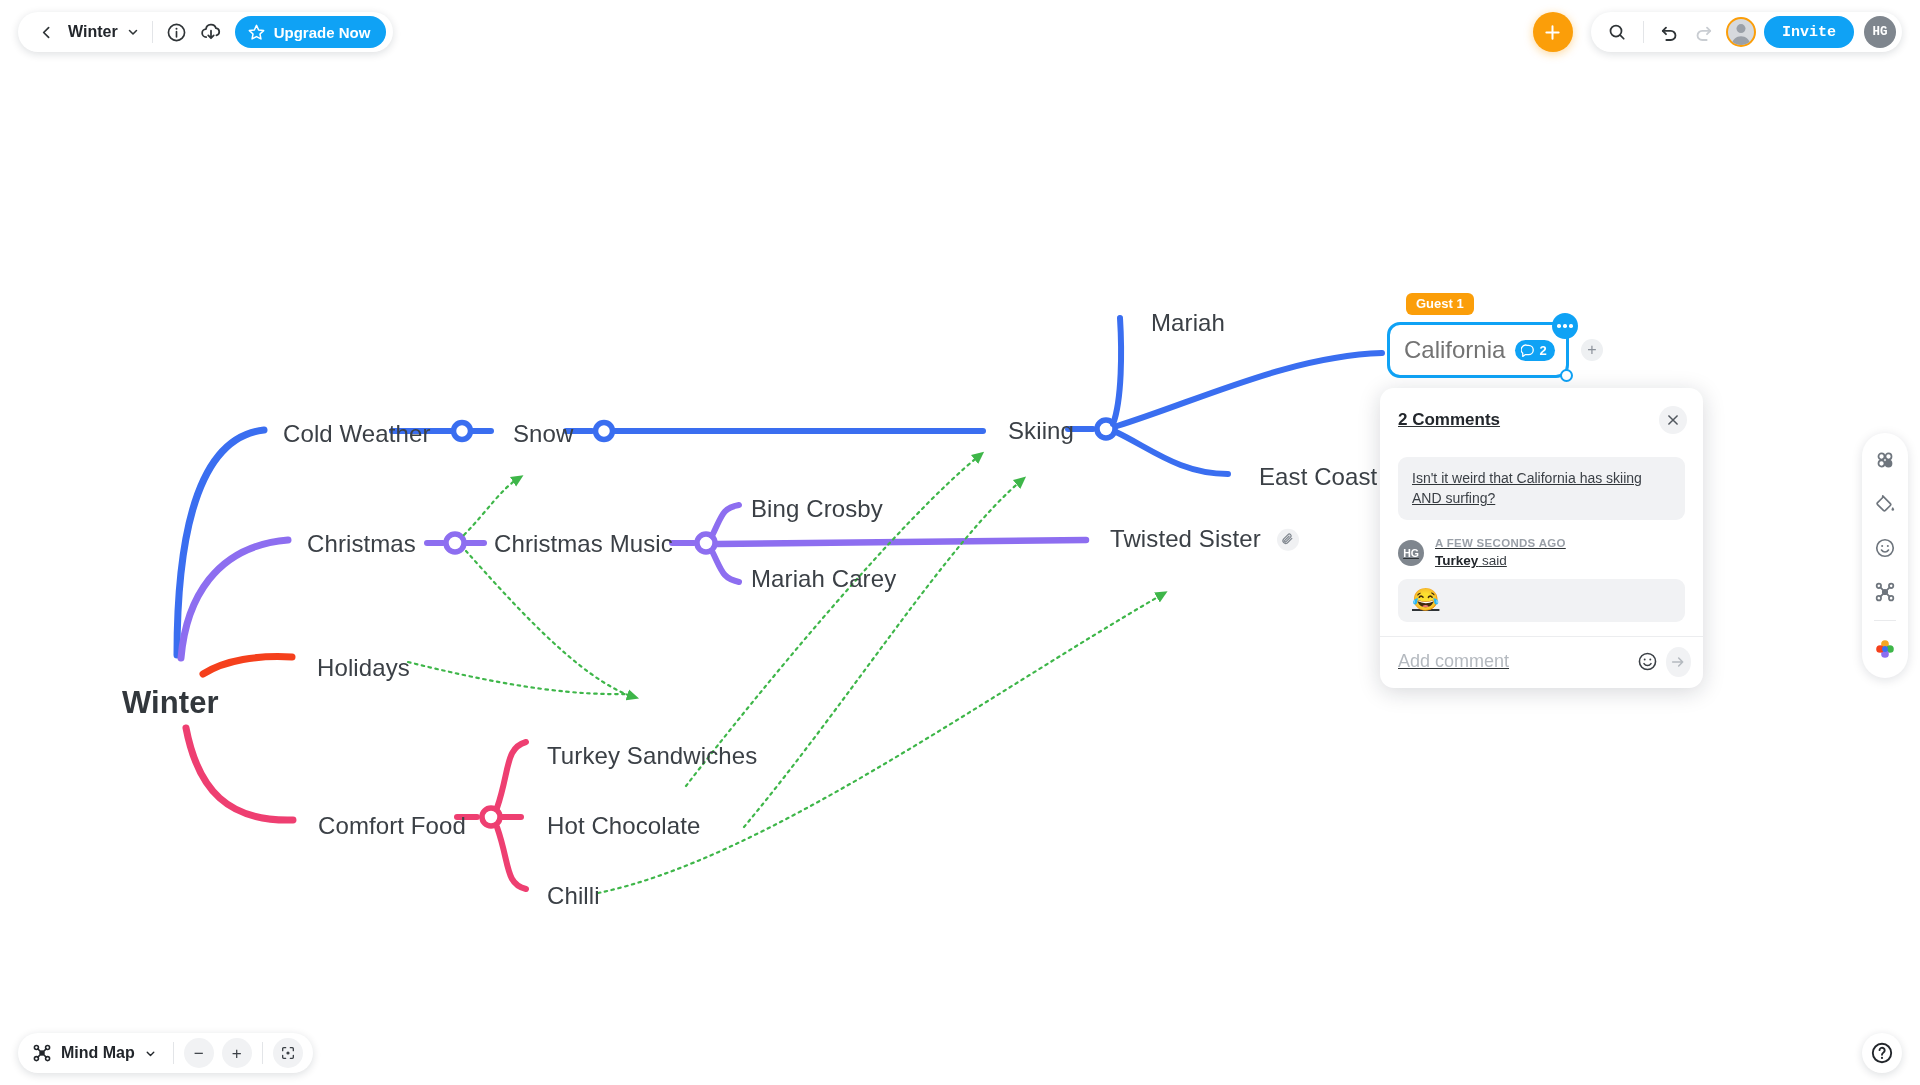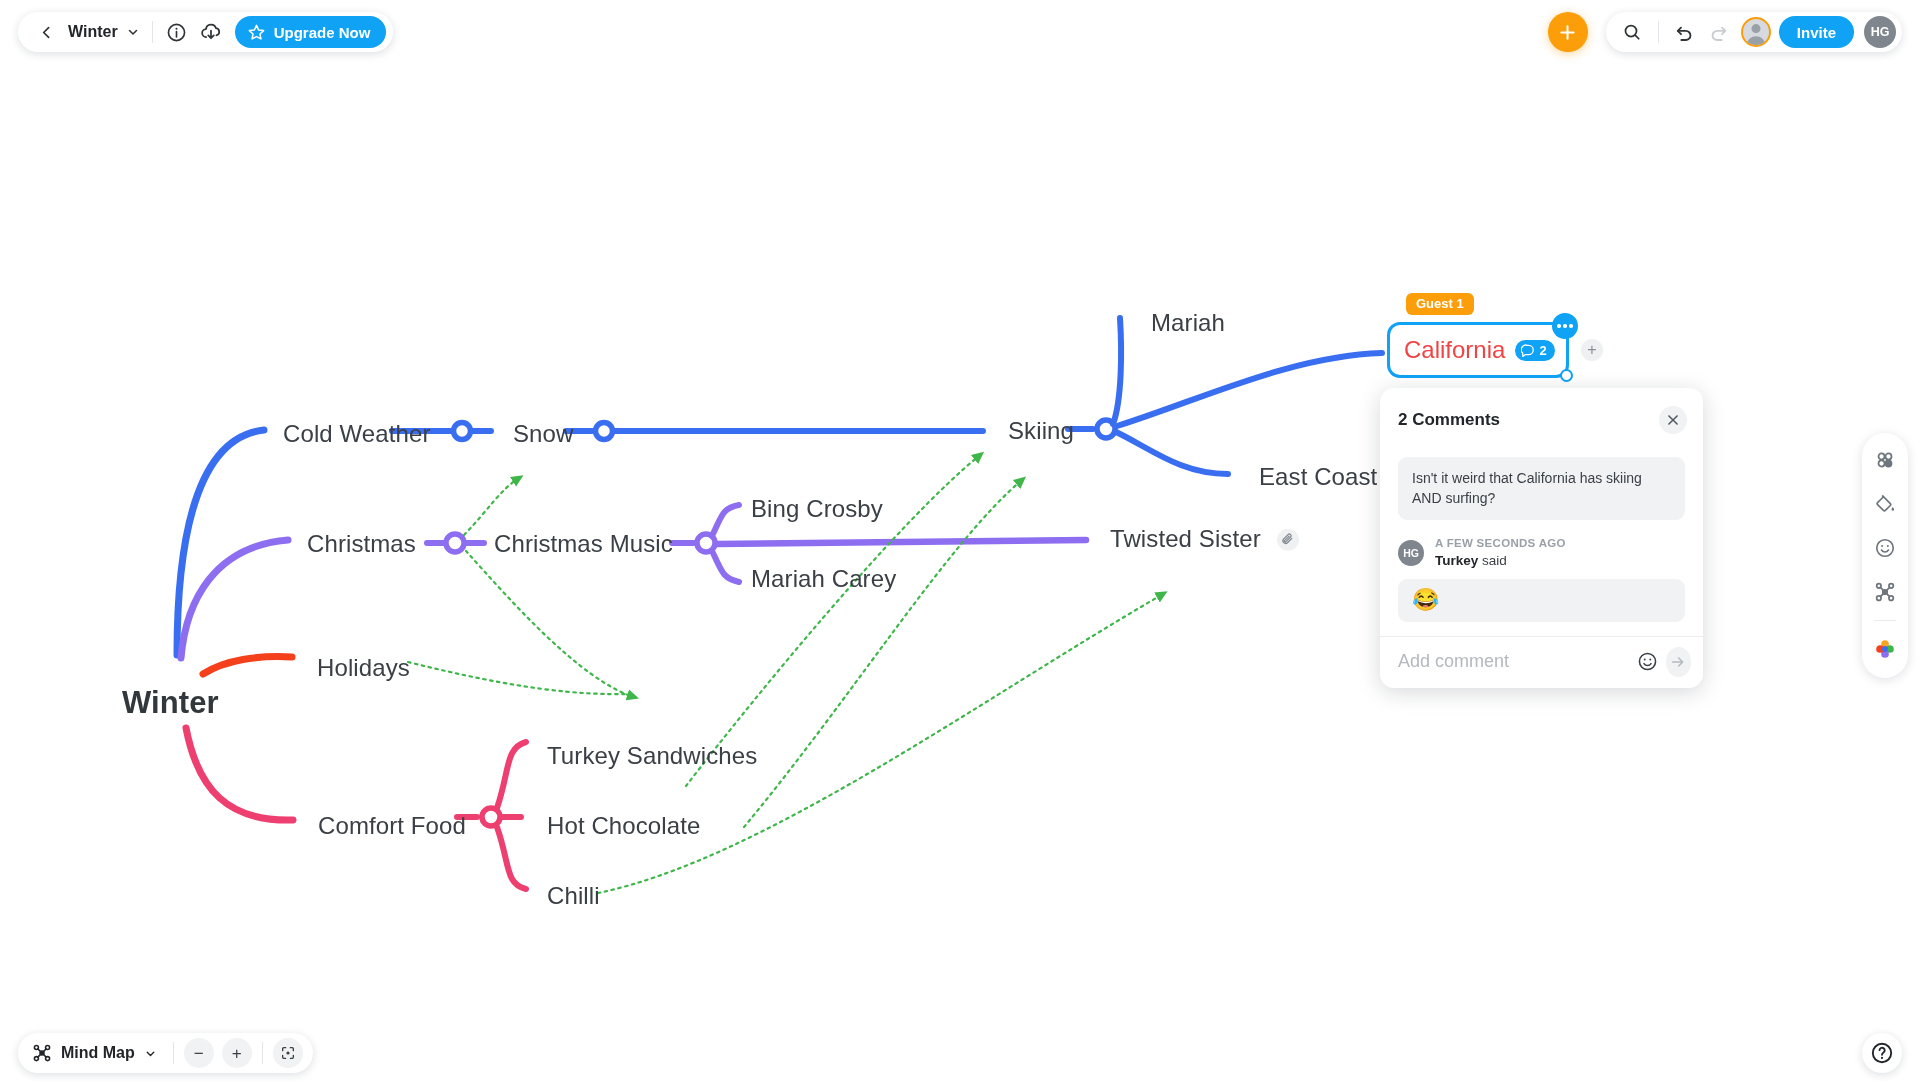--- a/index.html
+++ b/index.html
@@ -60,21 +60,21 @@
     display: flex; align-items: center; gap: 8px;
     background: #0fa2f5; color: #fff; border: 0; cursor: pointer;
     height: 32px; border-radius: 18px; padding: 0 16px 0 12px;
     font-size: 15px; font-weight: bold; font-family: inherit;
     margin-left: 8px;
   }
 
   
   .hdr-right {
     position: absolute; right: 18px; top: 12px; height: 40px;
-    display: flex; align-items: center; gap: 0;
+    display: flex; align-items: center; gap: 0; font-family: Liberation Mono, monospace;
   }
   .plus-fab {
     width: 40px; height: 40px; border-radius: 50%;
     background: #fb9e09; border: 0; cursor: pointer;
     display: flex; align-items: center; justify-content: center;
     box-shadow: 0 2px 10px rgba(251,158,9,.4);
     margin-right: 18px;
   }
   .hdr-right-pill {
     height: 40px; display: flex; align-items: center;
@@ -111,21 +111,21 @@
     position: relative; width: 182px; height: 56px;
     border: 3px solid #0fa2f5; border-radius: 13px; background: #fff;
     display: flex; align-items: center; gap: 10px; padding: 0 14px;
     cursor: pointer;
   }
   .sel-node::before {
     content: ""; position: absolute; right: -3px; bottom: -3px;
     width: 60px; height: 40px; border: 3px solid #fb9e09;
     border-radius: 13px; z-index: -1;
   }
-  .sel-text { font-size: 24px; color: #ef4444; line-height: 1; }
+  .sel-text { font-size: 24px; color: #737373; line-height: 1; }
   .cmt-pill {
     display: inline-flex; align-items: center; gap: 4px;
     background: #0fa2f5; color: #fff; border-radius: 11px;
     padding: 3px 8px 3px 6px; font-size: 13px; font-weight: bold;
   }
   .cmt-pill svg { width: 14px; height: 14px; }
   .dots-badge {
     position: absolute; right: -12px; top: -12px;
     width: 26px; height: 26px; border-radius: 50%;
     background: #0fa2f5; cursor: pointer;
@@ -142,21 +142,21 @@
     width: 22px; height: 22px; border-radius: 50%;
     background: #eef0f2; border: 0; cursor: pointer;
     display: flex; align-items: center; justify-content: center;
     color: #8a9099; font-size: 16px; line-height: 1; padding: 0;
   }
 
   
   .cmt-panel {
     position: absolute; left: 1380px; top: 388px;
     width: 323px; background: #fff;
-    border-radius: 14px; box-shadow: 0 4px 22px rgba(16,26,44,.17);
+    border-radius: 14px; box-shadow: 0 4px 22px rgba(16,26,44,.17); text-decoration: underline;
   }
   .cmt-head {
     display: flex; align-items: center; justify-content: space-between;
     padding: 18px 16px 10px 18px;
   }
   .cmt-title { font-size: 17px; font-weight: bold; color: #22262b; }
   .cmt-close {
     width: 28px; height: 28px; border-radius: 50%; border: 0;
     background: #f1f2f4; cursor: pointer; color: #52585f;
     display: flex; align-items: center; justify-content: center; padding: 0;

